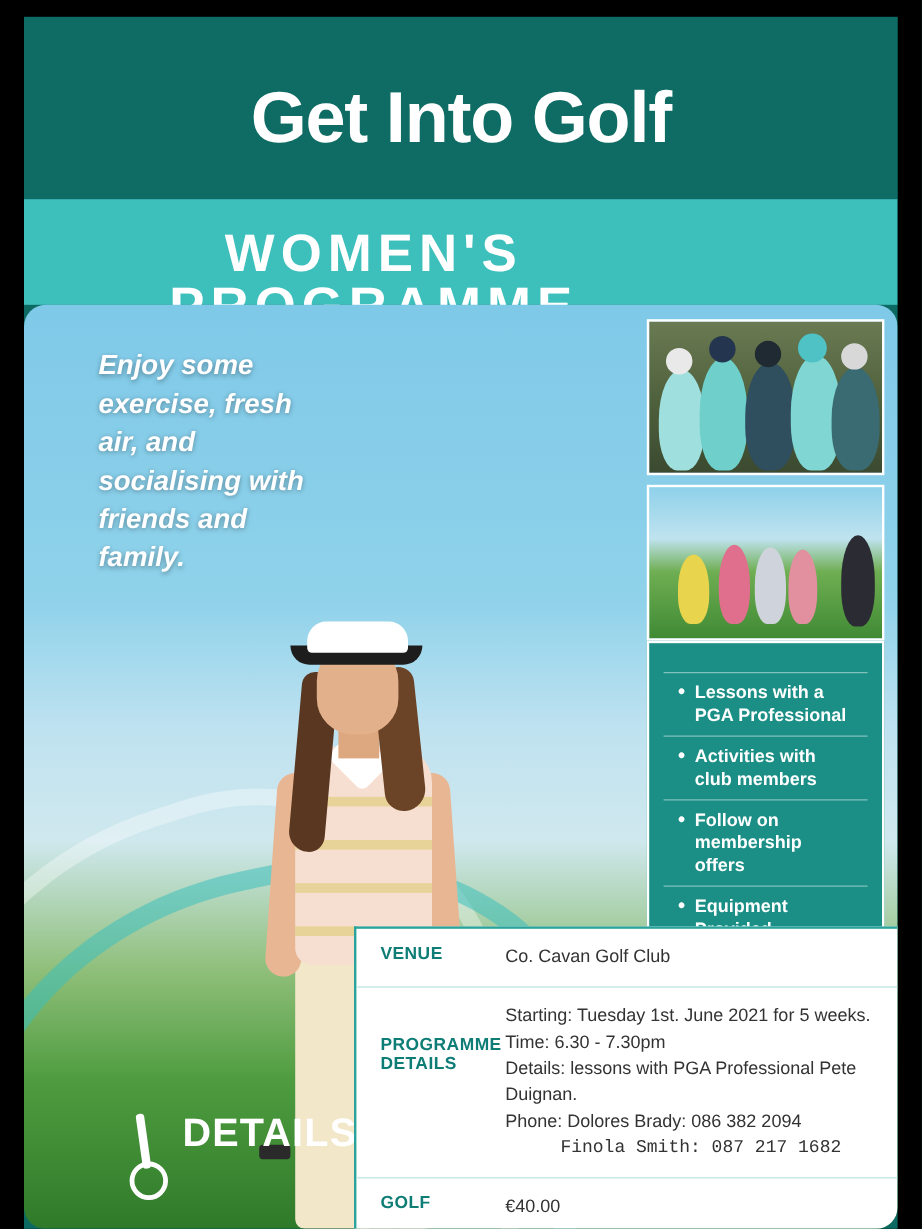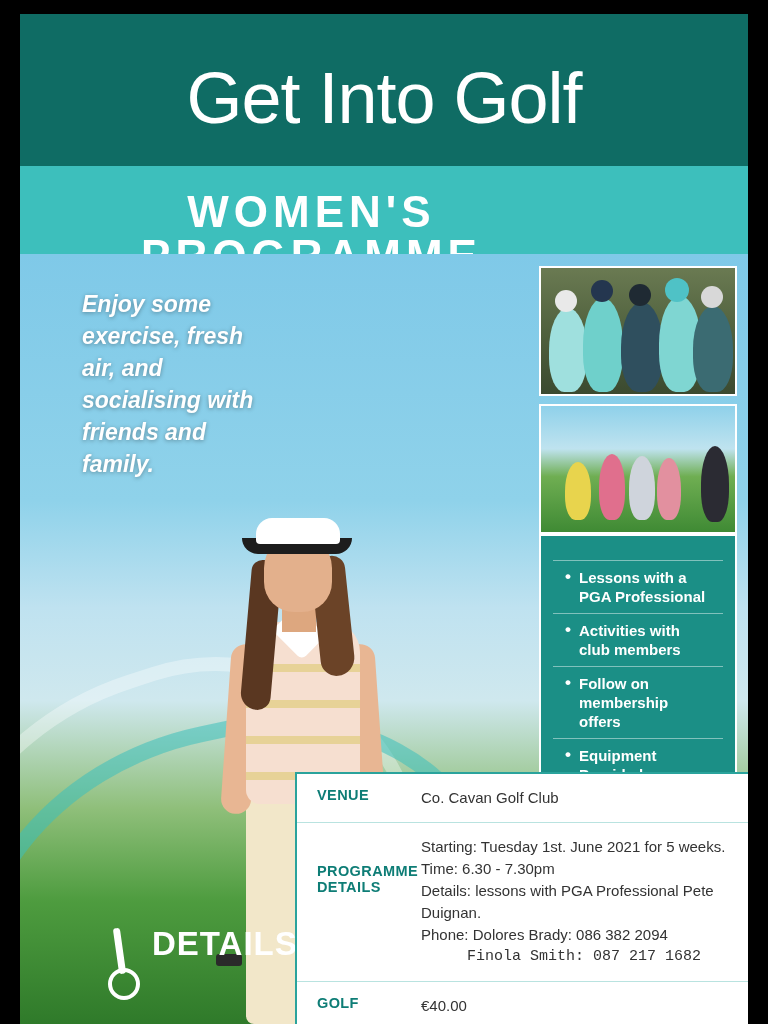--- a/index.html
+++ b/index.html
@@ -31,23 +31,23 @@
     width: 728px;
     height: 152px;
     background: #0f6c64;
   }
   .title {
     position: absolute;
     left: 0; top: 46px;
     width: 728px;
     text-align: center;
     color: #ffffff;
-    font-size: 72px;
+    font-size: 60px;
     line-height: 76px;
-    font-weight: normal;
+    font-weight: bold;
     letter-spacing: -1px;
   }
   .subtitle-band {
     position: absolute;
     left: 0; top: 152px;
     width: 728px;
     height: 88px;
     background: #3dbfbc;
   }
   .subtitle {
@@ -63,20 +63,21 @@
   }
 
   
   .photo-area {
     position: absolute;
     left: 0; top: 240px;
     width: 728px;
     height: 770px;
     overflow: hidden;
     background: linear-gradient(to bottom, #7fc9e8 0%, #8fd2ea 32%, #bfe2f0 46%, #cfe8ee 58%, #8fbf7a 72%, #4e9c3f 84%, #2f7a2a 100%);
+    border-radius: 18px;
   }
   
   .swoosh1 {
     position: absolute;
     left: -120px; top: 420px;
     width: 520px; height: 520px;
     border: 14px solid rgba(255,255,255,0.35);
     border-radius: 60% 40% 55% 45%;
     transform: rotate(-18deg);
   }

